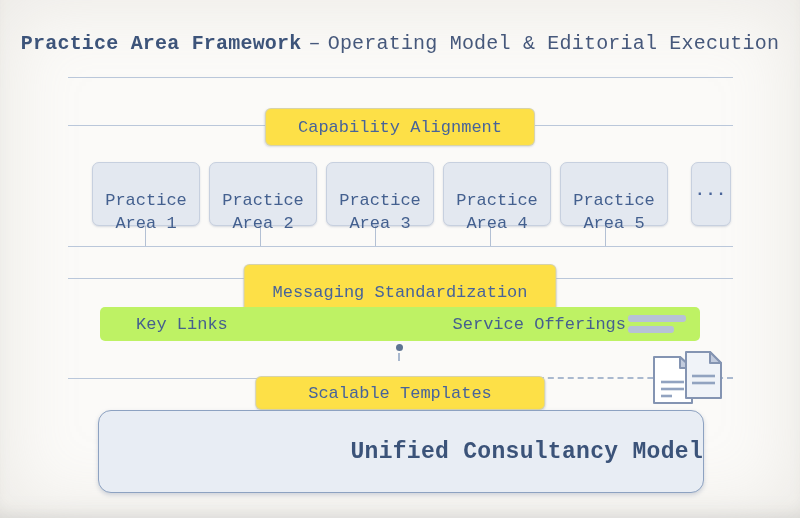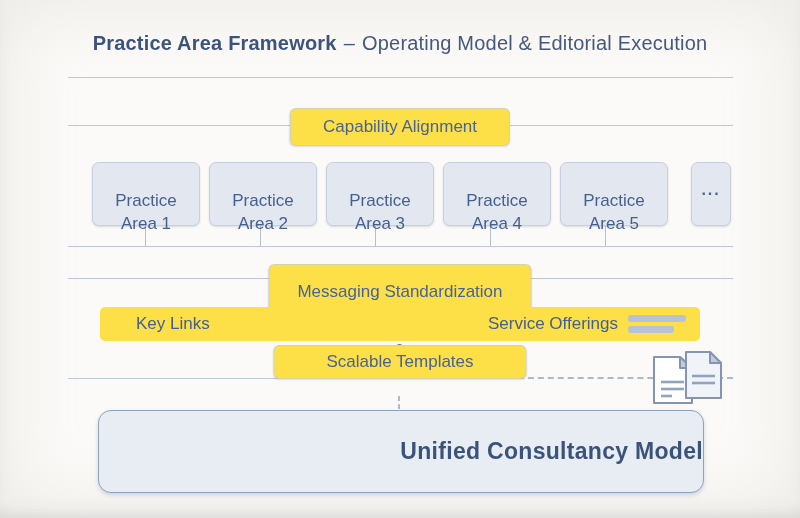--- a/index.html
+++ b/index.html
@@ -1,20 +1,20 @@
 <!DOCTYPE html>
 <html><head>
 <meta charset="utf-8">
 <style>
   html,body{margin:0;padding:0;background:#e8e6e2;}
   .canvas{
     position:relative;width:800px;height:518px;margin:0 auto;
     background:#fbfaf8;
     box-shadow:inset 0 0 70px 8px rgba(185,180,170,.22), inset 0 -12px 20px -12px rgba(140,140,140,.35);
-    font-family:Liberation Sans, sans-serif;
+    font-family:Liberation Mono, monospace;
     overflow:hidden;
   }
   
   .title{position:absolute;top:32px;left:0;width:100%;text-align:center;
     font-size:20px;color:#3d547a;letter-spacing:.2px;}
   .title .t-bold{font-weight:700;}
   .title .t-dash{margin:0 7px;color:#47597c;}
   .title .t-reg{font-weight:400;color:#46587b;}
   
   .hline{position:absolute;height:1px;background:#bac7da;z-index:1;}
@@ -39,24 +39,24 @@
   .pa-label{white-space:pre-line;text-align:center;color:#44608f;font-size:17px;line-height:1.35;margin-top:38px;}
   .more-box{
     width:38px;height:62px;margin-left:14px;display:flex;align-items:center;justify-content:center;
     background:#e3e8f0;border:1px solid #c7d0df;border-radius:7px;
     box-shadow:0 1px 2px rgba(130,142,170,.3);
     color:#4a659a;font-size:16px;font-weight:700;letter-spacing:1px;
   }
   
   .links-bar{
     position:absolute;left:100px;top:307px;width:600px;height:34px;border-radius:5px;
-    background:#fde047;display:flex;align-items:center;justify-content:space-between;
+    background:#bef264;display:flex;align-items:center;justify-content:space-between;
     padding:0 14px 0 36px;box-sizing:border-box;z-index:2;color:#45608e;font-size:17px;
   }
-  .bar-right{display:flex;align-items:center;gap:10px;}
+  .bar-right{display:flex;align-items:center;gap:2px;}
   .skeleton{display:flex;flex-direction:column;gap:4px;}
   .skeleton .sk{height:7px;border-radius:3px;background:#b7c2d6;}
   .sk.sk1{width:58px;} .sk.sk2{width:46px;}
   
   .unified{
     position:absolute;left:98px;top:410px;width:604px;height:81px;border-radius:13px;
     background:#e8edf4;border:1.5px solid #8da2c1;
     display:flex;align-items:center;justify-content:flex-end;
     box-shadow:0 2px 4px rgba(110,125,155,.3);z-index:2;
     color:#3b5379;font-size:23px;font-weight:600;letter-spacing:.3px;
@@ -132,21 +132,21 @@
       </span>
     </span>
   </div>
 
   <div class="dot" style="left:396px;top:344px;"></div>
   <div class="vdash" style="left:398px;top:353px;height:8px;"></div>
 
   <div class="hline" style="top:378px;left:68px;width:222px;"></div>
   <div class="hdash" style="top:377px;left:508px;width:225px;"></div>
 
-  <div class="chip" style="top:345px;height:32px;padding:0 52px;">
+  <div class="chip" style="top:376px;height:32px;padding:0 52px;">
     <span>Scalable Templates</span>
   </div>
 
   <div class="icons">
     <svg width="78" height="56" viewBox="0 0 78 56">
       <path d="M6 7 H32 L44 18 V53 H6 Z" fill="#ffffff" stroke="#8494b2" stroke-width="2" stroke-linejoin="round"></path>
       <path d="M32 7 V18 H44 Z" fill="#c2cbdd" stroke="#8494b2" stroke-width="2" stroke-linejoin="round"></path>
       <line x1="13" y1="32" x2="36" y2="32" stroke="#92a3c0" stroke-width="2.6"></line>
       <line x1="13" y1="39" x2="36" y2="39" stroke="#92a3c0" stroke-width="2.6"></line>
       <line x1="13" y1="46" x2="24" y2="46" stroke="#92a3c0" stroke-width="2.6"></line>

